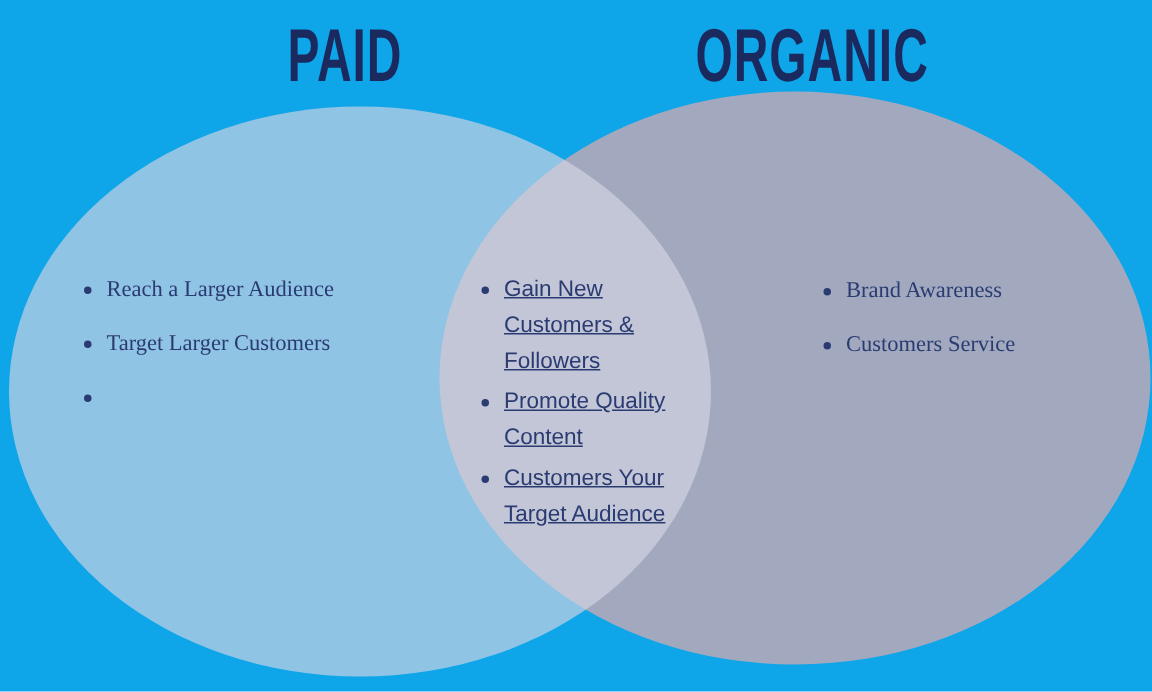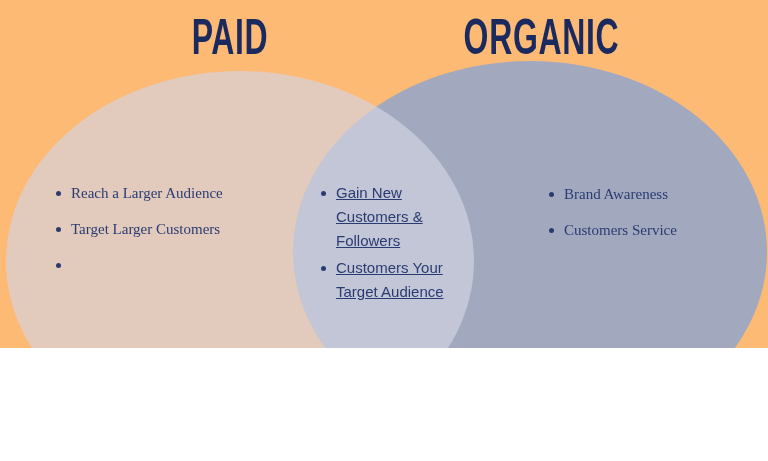--- a/index.html
+++ b/index.html
@@ -1,21 +1,21 @@
 <!DOCTYPE html>
 <html><head>
 <meta charset="utf-8">
 <style>
   * { margin: 0; padding: 0; box-sizing: border-box; }
   html, body { background: #ffffff; }
   .canvas {
     position: relative;
     width: 768px;
-    height: 348px;
-    background: #fdba74;
+    height: 461px;
+    background: #0ea5e9;
     overflow: hidden;
     font-family: "Liberation Sans", sans-serif;
   }
   .venn-svg { position: absolute; top: 0; left: 0; }
   .title {
     position: absolute;
     top: 12px;
     width: 220px;
     text-align: center;
     font-size: 50px;
@@ -82,20 +82,24 @@
     </li>
   </ul>
 
   <ul class="venn-list middle-list">
     <li>
       <span class="dot"></span>
       <span>Gain New Customers &amp; Followers</span>
     </li>
     <li>
       <span class="dot"></span>
+      <span>Promote Quality Content</span>
+    </li>
+    <li>
+      <span class="dot"></span>
       <span>Customers Your Target Audience</span>
     </li>
   </ul>
 
   <ul class="venn-list side-list right-list">
     <li>
       <span class="dot"></span>
       <span>Brand Awareness</span>
     </li>
     <li>

